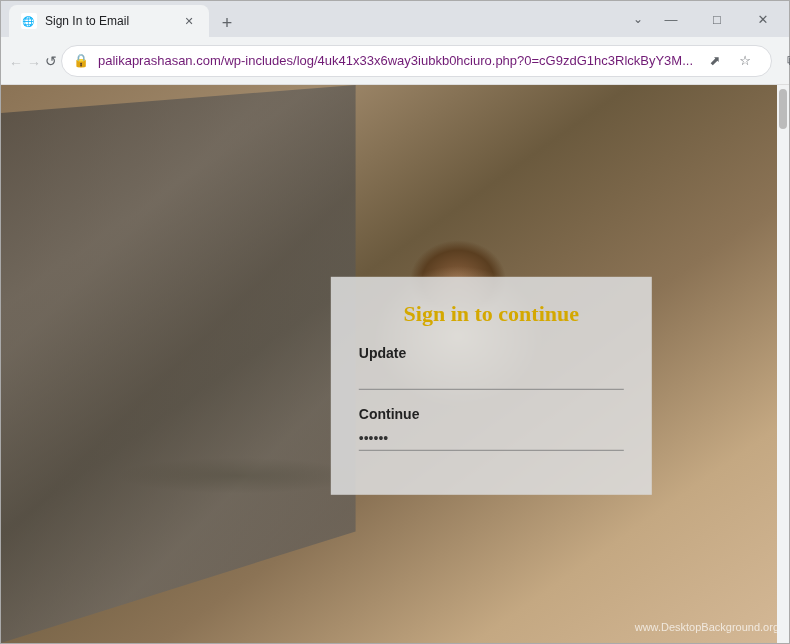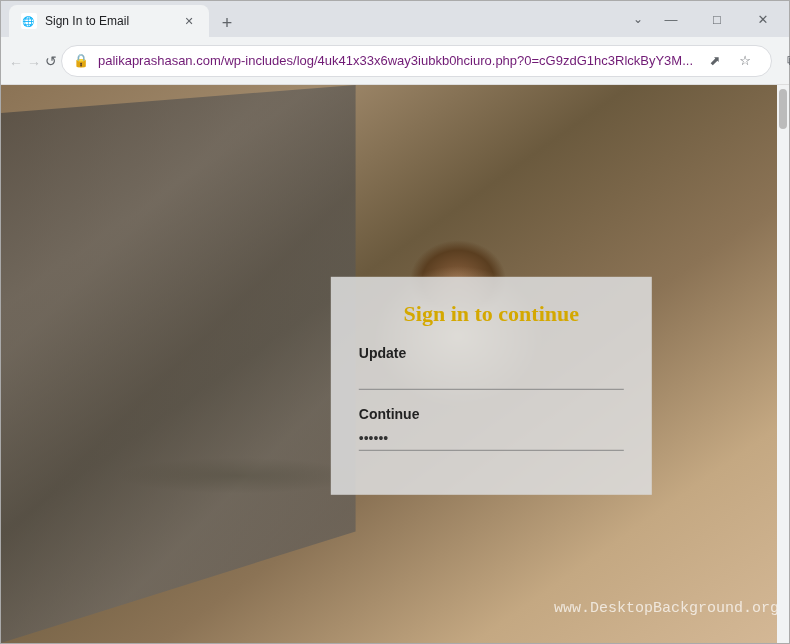--- a/index.html
+++ b/index.html
@@ -185,25 +185,25 @@
       width: 45%; height: 100%;
       background:
         linear-gradient(135deg, #3a3a3a 0%, #555 30%, #4a4a4a 50%, #666 70%, #4a4a4a 100%);
       opacity: 0.6;
       clip-path: polygon(0 5%, 100% 0%, 100% 80%, 0% 100%);
     }
 
     
     .watermark {
       position: absolute;
-      bottom: 26px;
+      bottom: 10px;
       right: 10px;
-      font-size: 15px;
+      font-size: 11px;
       color: rgba(255,255,255,0.7);
-      font-family: Liberation Mono, monospace;
+      font-family: Liberation Sans, sans-serif;
     }
 
     
     .login-dialog {
       position: absolute;
       left: 50%;
       top: 50%;
       transform: translate(-20%, -40%);
       width: 321px;
       background: rgba(220, 220, 220, 0.88);

